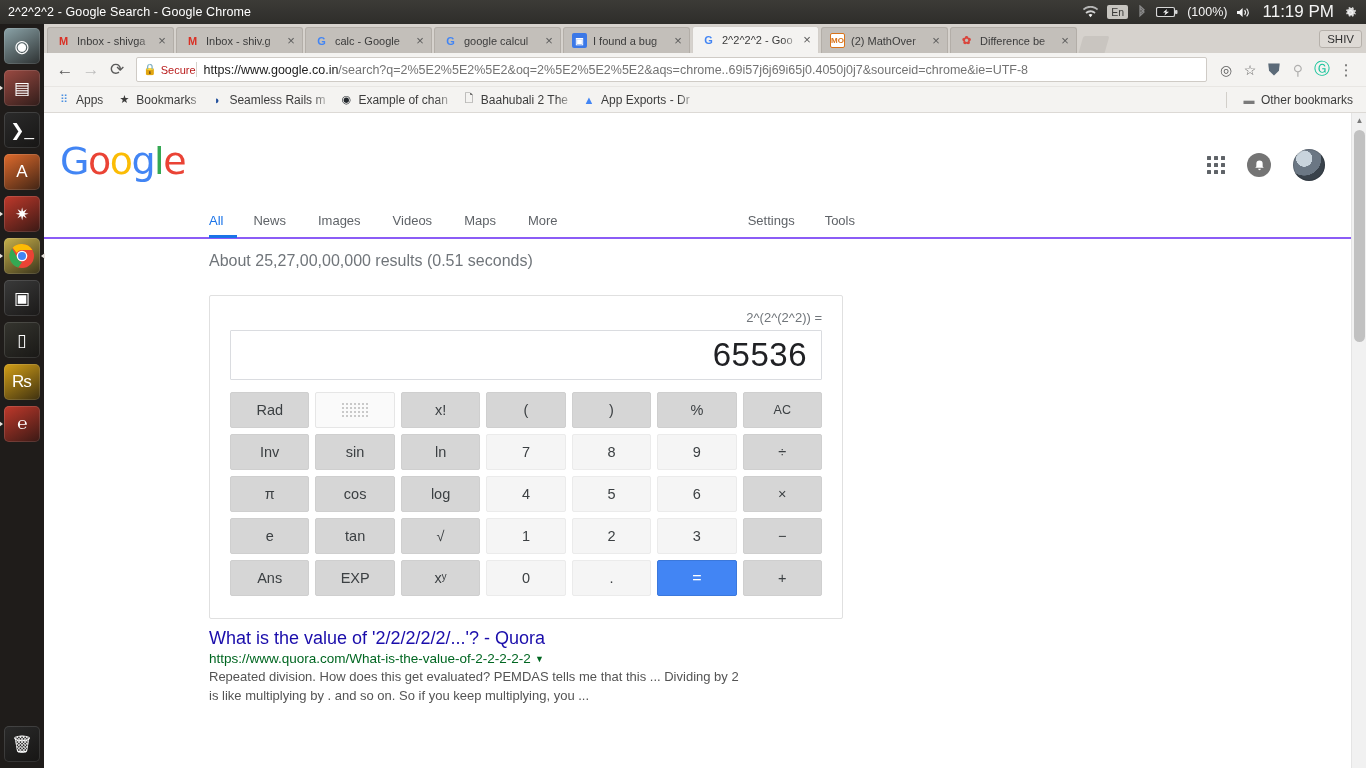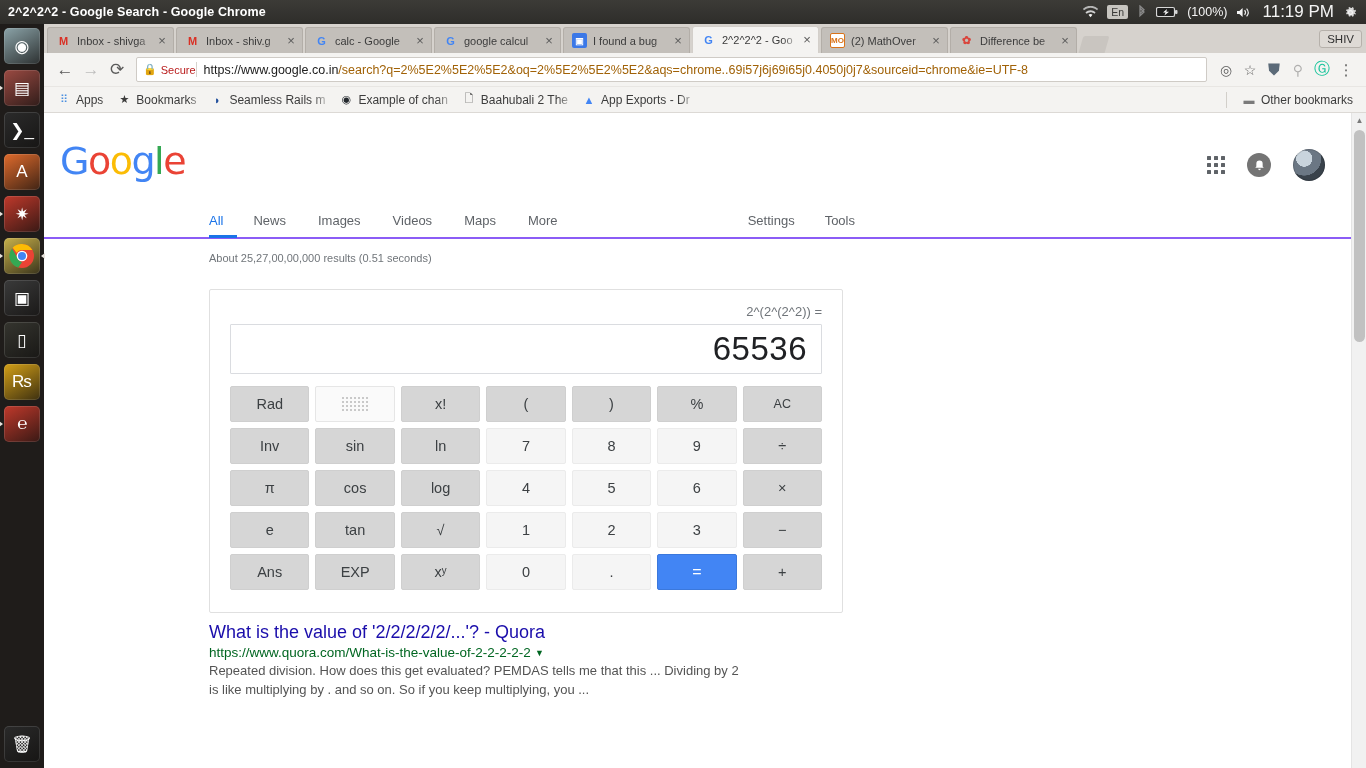--- a/index.html
+++ b/index.html
@@ -11,21 +11,21 @@
   }
 
   
   #unity-panel {
     position: absolute; top: 0; left: 0; width: 1366px; height: 24px;
     background: linear-gradient(to bottom, #3c3b37 0%, #2e2d2a 100%);
     color: #ffffff; display: flex; align-items: center;
     font-size: 12.5px; z-index: 50;
   }
   #unity-panel .win-title {
-    margin-left: 8px; font-weight: bold; letter-spacing: .1px;
+    margin-left: 8px; font-weight: normal; letter-spacing: .1px;
     white-space: nowrap; overflow: hidden;
   }
   #unity-panel .tray {
     margin-left: auto; display: flex; align-items: center; gap: 9px;
     padding-right: 8px;
   }
   #unity-panel .tray .item { display: flex; align-items: center; opacity: .95; }
   .kbd-badge {
     background: #cfcdc8; color: #3a3a38; font-size: 10.5px;
     border-radius: 2px; padding: 0px 4px; line-height: 14px;
@@ -116,21 +116,21 @@
   .nav-btn.disabled { color: #bdbdbd; }
   #omnibox {
     flex: 1 1 auto; height: 25px; background: #fff; border: 1px solid #cfcbc6;
     border-radius: 2px; display: flex; align-items: center;
     margin: 0 7px 0 6px; padding: 0 6px; overflow: hidden;
   }
   .secure-lock { color: #0b8043; font-size: 11px; margin-right: 4px; }
   .secure-txt { color: #b91c1c; font-size: 11px; }
   .url-sep { width: 1px; height: 15px; background: #d6d2cd; margin-right: 7px; }
   .url-txt { font-size: 12.5px; color: #202020; white-space: nowrap; }
-  .url-txt .dim { color: #a16207; }
+  .url-txt .dim { color: #737373; }
   .tb-icon {
     width: 24px; height: 24px; display: flex; align-items: center;
     justify-content: center; flex: 0 0 auto; color: #5f5f5f; font-size: 14px;
   }
 
   
   #bookmarks {
     height: 26px; background: #f4f3f1; display: flex; align-items: center;
     padding: 0 6px; border-bottom: 1px solid #dcd9d5; font-size: 12px;
     color: #3c3c3c;
@@ -185,21 +185,21 @@
   
   .g-nav { margin: 22px 0 0 0; padding-left: 165px; display: flex;
     align-items: center; border-bottom: 2px solid #8b5cf6; height: 34px; }
   .g-nav a { font-size: 13px; color: #5f6368; text-decoration: none;
     padding: 0 16px; line-height: 33px; height: 34px; display: inline-block; }
   .g-nav a:first-child { padding-left: 0; padding-right: 14px; }
   .g-nav a.on { color: #1a73e8; border-bottom: 3px solid #1a73e8;
     font-weight: normal; }
   .g-nav .spacer { flex: 1 1 auto; }
 
-  .g-stats { padding-left: 165px; margin-top: 13px; font-size: 11px;
+  .g-stats { padding-left: 165px; margin-top: 13px; font-size: 16px;
     color: #70757a; }
 
   
   .calc-wrap { padding-left: 165px; margin-top: 25px; }
   .calc-card {
     width: 634px; border: 1px solid #e0e0e0; border-radius: 2px;
     background: #fff; padding: 14px 20px 22px 20px; position: relative;
   }
   .calc-expr { text-align: right; font-size: 13px; color: #70757a;
     margin-bottom: 4px; min-height: 16px; }

